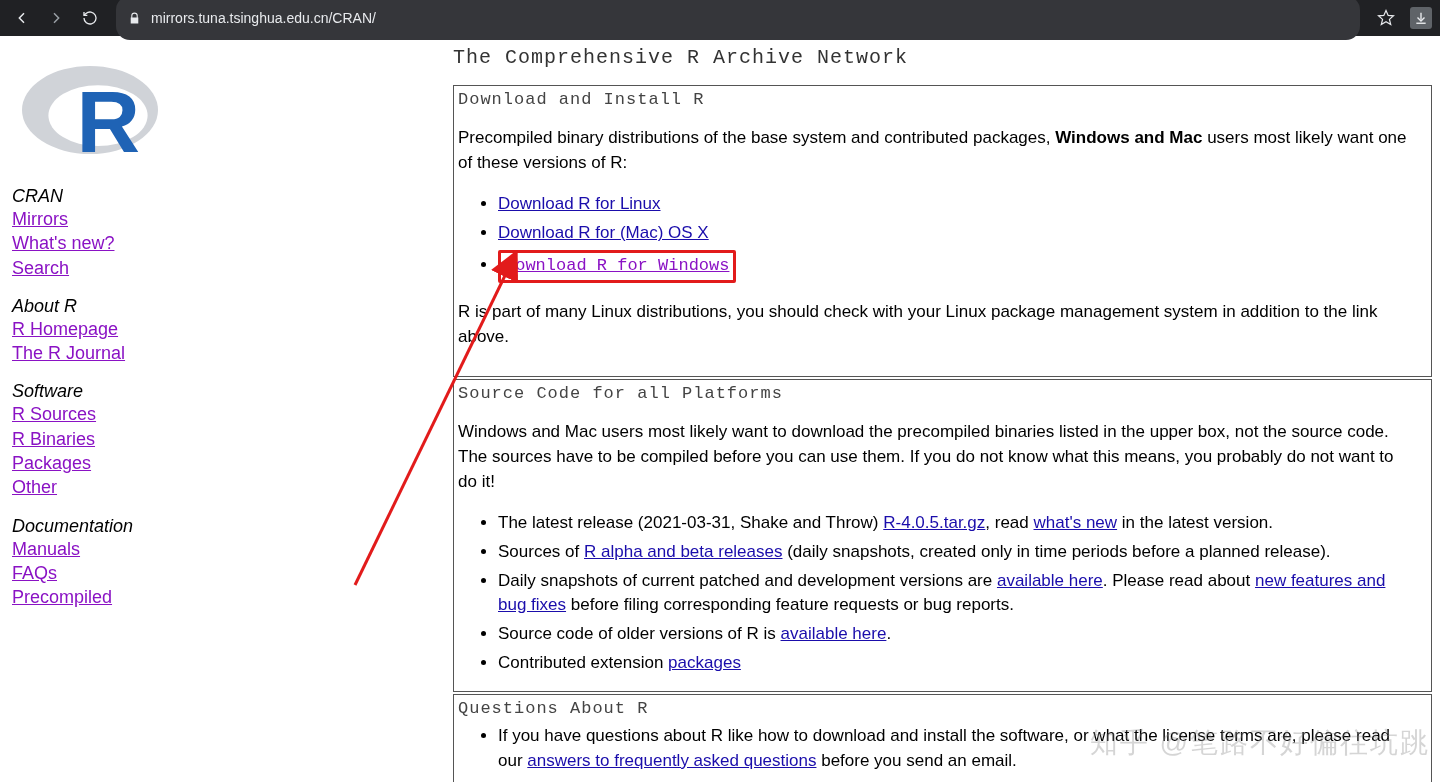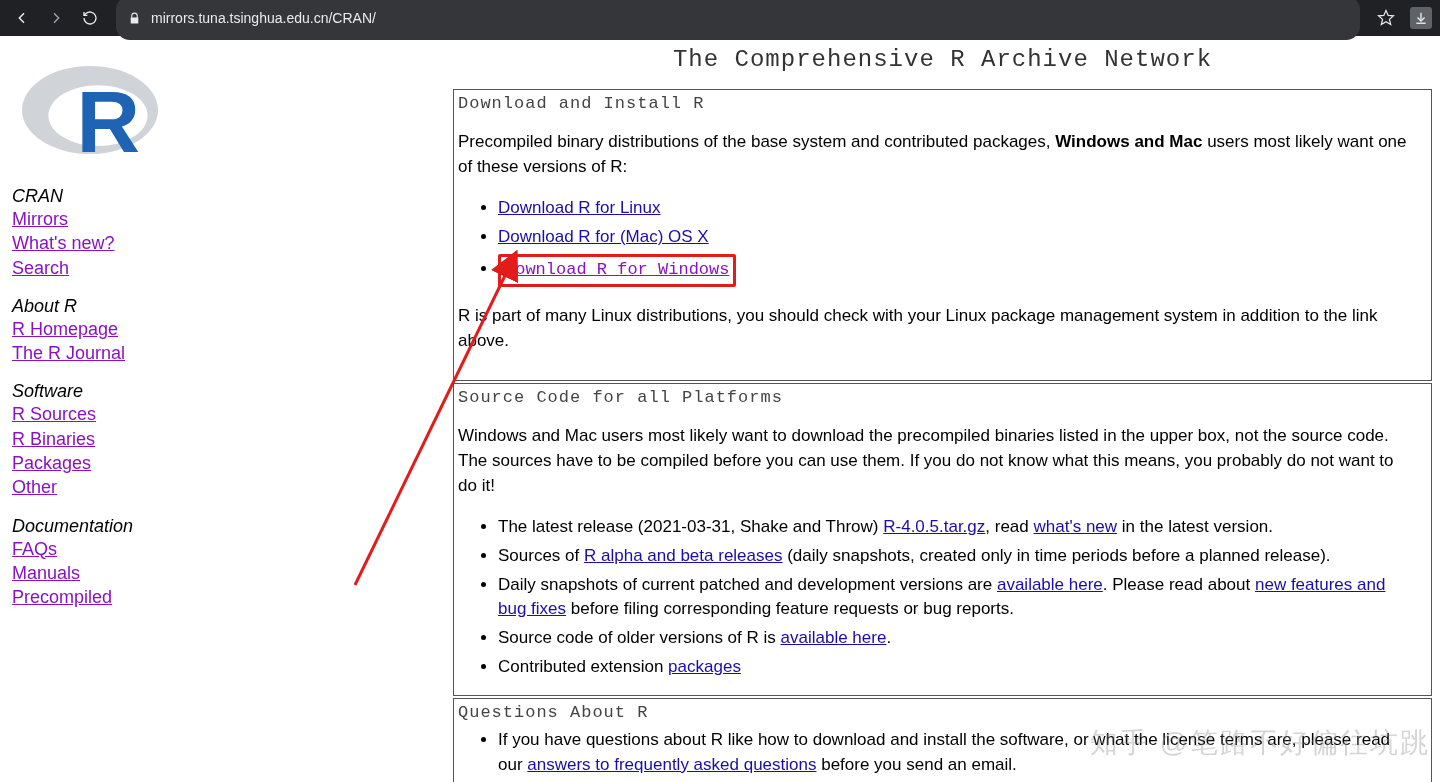--- a/index.html
+++ b/index.html
@@ -19,21 +19,21 @@
   .sidebar { width: 445px; padding: 4px 4px 0 4px; }
   .logo { padding: 4px 0 6px 2px; }
   .side-group-title { font-style: italic; font-size: 18px; margin-top: 6px; }
   .side-link { font-size: 18px; }
   .side-link a { display:inline; }
   .sidebar a, .content a { color: #8a12c4; text-decoration: underline; }
   .sidebar a { color: #8a12c4; }
   .sidebar .side-link { line-height: 1.35; }
 
   .main { flex: 1; }
-  .page-title { text-align: center; font-family: "Courier New", monospace; font-size: 24px; letter-spacing: 1px; margin: 4px 0 16px 0; color:#333;}
+  .page-title { font-family: "Courier New", monospace; font-size: 20px; letter-spacing: 1px; margin: 4px 0 16px 0; color:#333;}
   .box { border: 1px solid #555; padding: 4px 20px 10px 4px; margin-bottom: 2px; }
   .box-title { font-family: "Courier New", monospace; font-size: 17px; color:#444; letter-spacing: 1px; }
   .box p, .box li { font-size: 17px; line-height: 1.45; }
   .box ul { margin: 6px 0 6px 0; padding-left: 40px; }
   .box ul li { list-style: disc; margin: 4px 0; }
   .highlight-box { border: 3px solid #e21b1b; padding: 1px 4px 2px 4px; display: inline-block; border-radius: 2px; font-family: Liberation Mono, monospace;}
   .main a { color: #1a0dab; }
   .main a.visited { color: #8a12c4; }
 
   
@@ -103,22 +103,22 @@
 
     <div style="height:10px"></div>
     <div class="side-group-title">Software</div>
     <div class="side-link"><a href="#">R Sources</a></div>
     <div class="side-link"><a href="#">R Binaries</a></div>
     <div class="side-link"><a href="#">Packages</a></div>
     <div class="side-link"><a href="#">Other</a></div>
 
     <div style="height:10px"></div>
     <div class="side-group-title">Documentation</div>
+    <div class="side-link"><a href="#">Manuals</a></div>
     <div class="side-link"><a href="#">FAQs</a></div>
-    <div class="side-link"><a href="#">Manuals</a></div>
     <div class="side-link"><a href="#">Precompiled</a></div>
   </div>
 
   <div class="main">
     <div class="page-title">The Comprehensive R Archive Network</div>
 
     <div class="box">
       <div class="box-title">Download and Install R</div>
       <p>
         <span>Precompiled binary distributions of the base system and contributed packages, </span><b>Windows and Mac</b><span> users most likely want one of these versions of R:</span>

